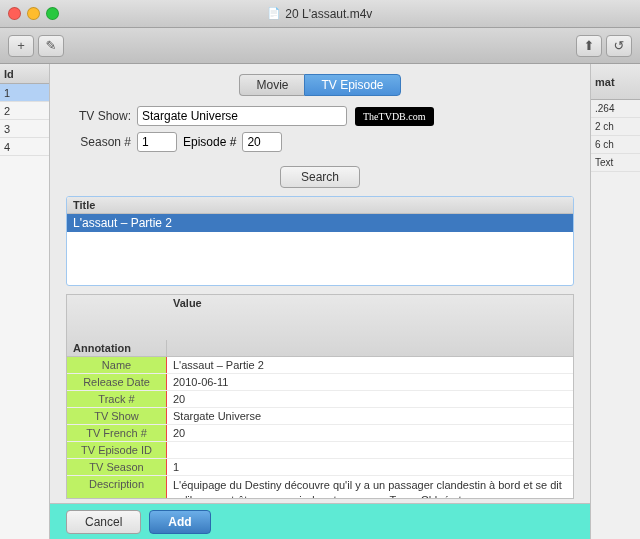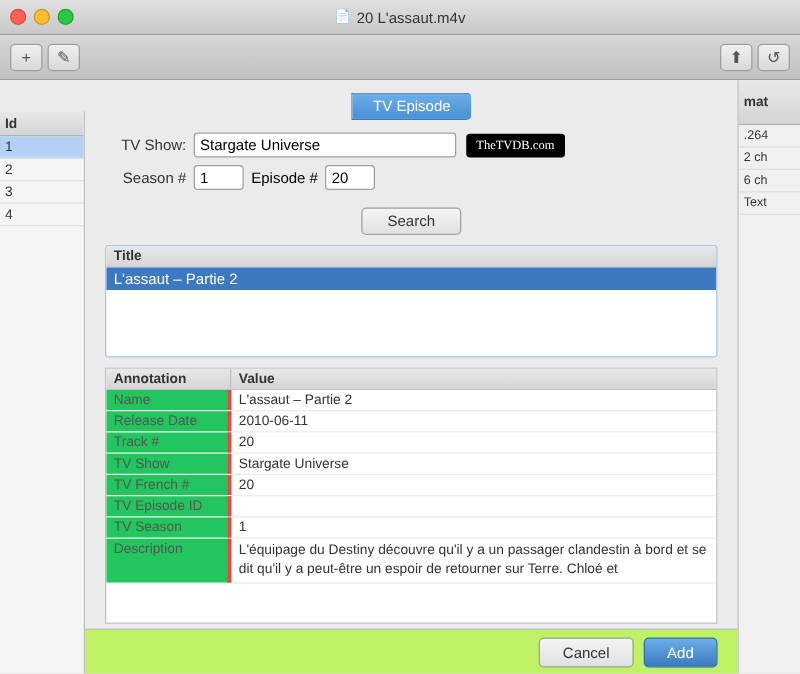--- a/index.html
+++ b/index.html
@@ -88,25 +88,24 @@
     }
 
     
     .main-content {
       display: flex;
       height: calc(539px - 28px - 36px);
     }
 
     
     .left-sidebar {
-      width: 68px;
+      width: 50px;
       background: #f5f5f5;
       border-right: 1px solid #c0c0c0;
       overflow: hidden;
-      margin-top: 25px;
     }
     .sidebar-header {
       background: linear-gradient(to bottom, #e8e8e8, #d5d5d5);
       border-bottom: 1px solid #b0b0b0;
       height: 20px;
       display: flex;
       align-items: center;
       padding: 0 4px;
       font-size: 11px;
       color: #333;
@@ -312,74 +311,75 @@
     }
     .ann-col-header {
       padding: 2px 6px;
       font-size: 11px;
       font-weight: bold;
       color: #333;
     }
     .ann-col-header:first-child {
       width: 100px;
       border-right: 1px solid #c0c0c0;
+      margin-top: 45px;
     }
     .ann-row {
       display: flex;
       border-bottom: 1px solid #ececec;
     }
     .ann-label {
       width: 100px;
       padding: 2px 6px;
       font-size: 11px;
       color: #555;
-      text-align: left;
-      border-right: 3px solid #ef4444;
-      background: #22c55e;
+      text-align: center;
+      border-right: 1px solid #ef4444;
+      background: #bef264;
       flex-shrink: 0;
     }
     .ann-value {
       padding: 2px 6px;
       font-size: 11px;
       color: #333;
       flex: 1;
     }
     .ann-value.description {
       line-height: 1.4;
       white-space: normal;
       word-break: break-word;
     }
 
     
     .bottom-bar {
       border-top: 1px solid #c0c0c0;
-      background: #bef264;
+      background: #5eead4;
       height: 36px;
       display: flex;
       align-items: center;
-      justify-content: flex-end;
+      justify-content: flex-start;
       padding: 0 16px;
       gap: 8px;
     }
     .bottom-btn {
       padding: 4px 18px;
       font-size: 12px;
       border-radius: 4px;
       cursor: pointer;
     }
     .cancel-btn {
       background: linear-gradient(to bottom, #f5f5f5, #e0e0e0);
       border: 1px solid #a0a0a0;
       color: #333;
     }
     .add-btn {
       background: linear-gradient(to bottom, #6baee8, #3a7bbf);
       border: 1px solid #2a6aaf;
       color: white;
-      font-weight: normal;
+      font-weight: bold;
     }
   </style>
 </head>
 <body>
 
 <div class="app-window">
 
   <div class="title-bar">
     <div class="traffic-lights">
       <div class="traffic-light tl-close"></div>
@@ -427,20 +427,23 @@
           <span>3</span>
         </div>
       <div class="sidebar-row">
           <span>4</span>
         </div>
     </div>
 
     <div class="dialog-panel">
 
       <div class="tab-bar">
+        <div class="tab">
+          <span>Movie</span>
+        </div>
         <div class="tab active">
           <span>TV Episode</span>
         </div>
       </div>
 
       <div class="form-area">
 
         <div class="form-row">
           <span class="form-label">TV Show:</span>
           <div class="dropdown-wrapper">

